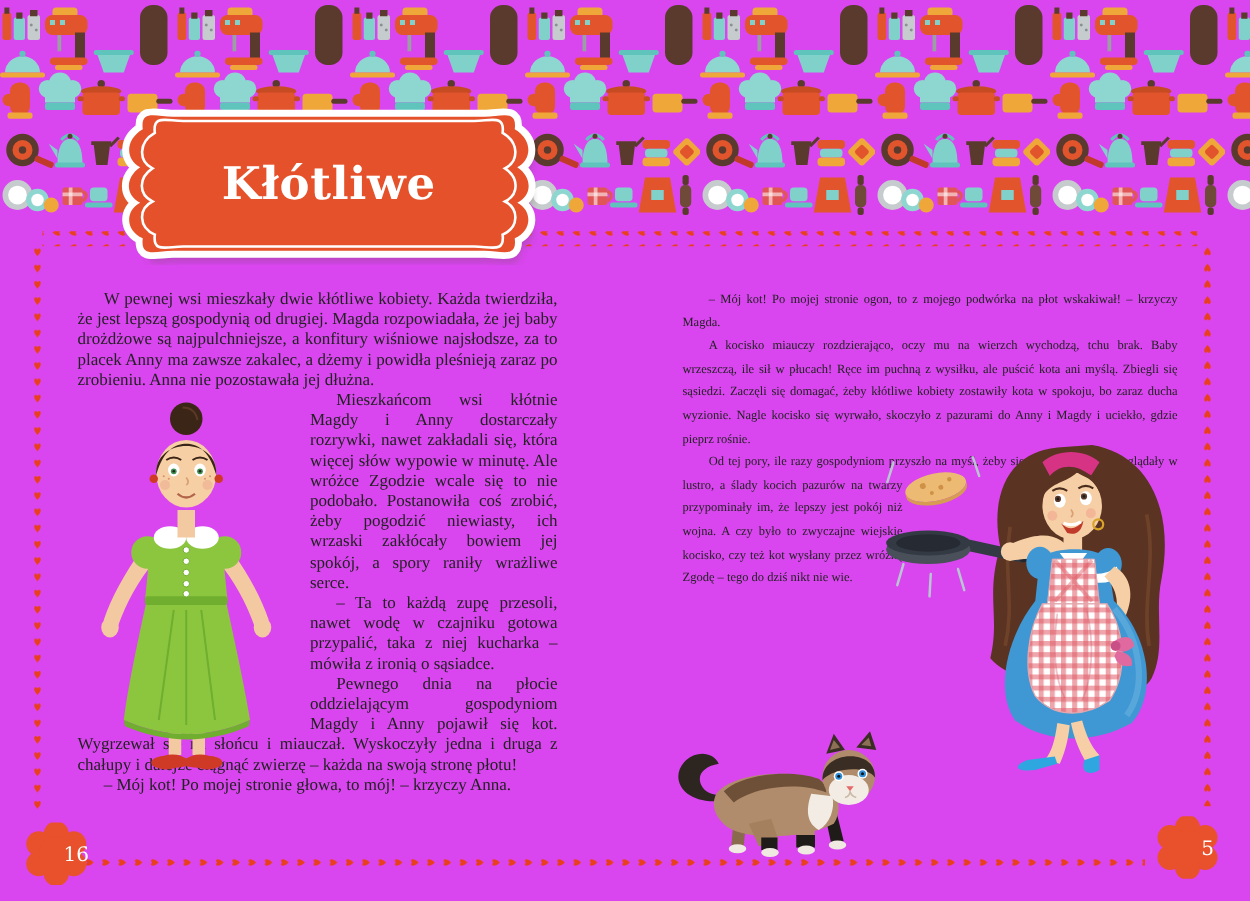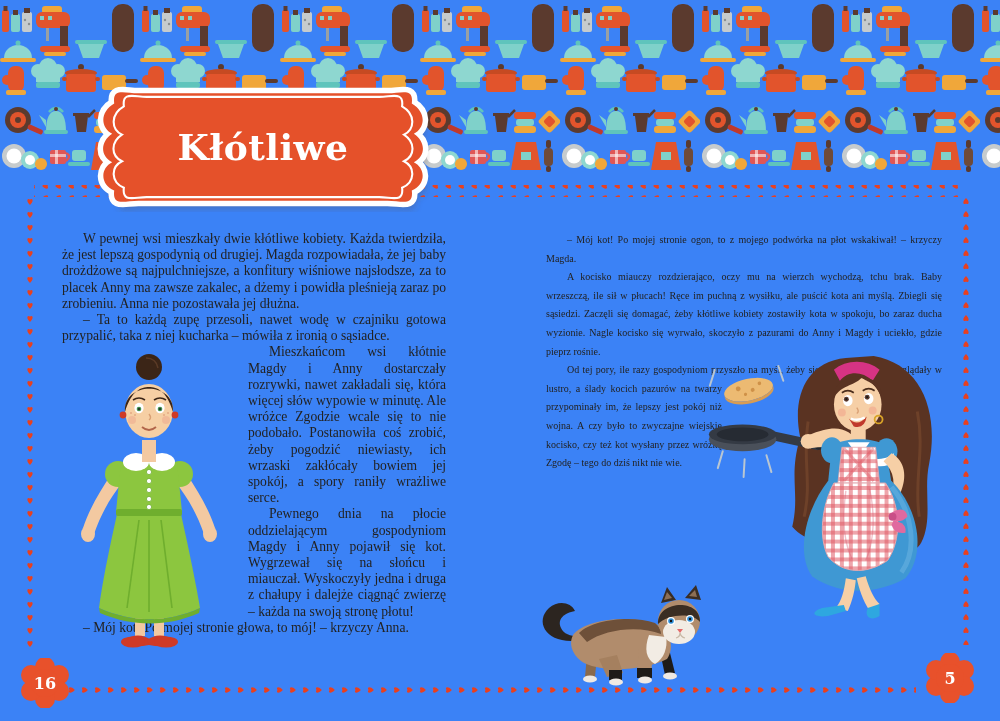--- a/index.html
+++ b/index.html
@@ -1,16 +1,16 @@
 <!DOCTYPE html>
 <html lang="pl"><head>
 <meta charset="utf-8">
 <style>
   html,body{margin:0;padding:0;background:#fff;}
-  .spread{position:relative;width:1000px;height:721px;background:#3b82f6;overflow:hidden;
+  .spread{position:relative;width:1000px;height:721px;background:#d946ef;overflow:hidden;
           font-family:"Liberation Serif", serif;}
 
   
   .pattern-strip{position:absolute;left:0;top:0;width:1000px;height:172px;}
 
   
   .title-badge{position:absolute;left:96px;top:82px;width:334px;height:130px;}
   .title-badge .plaque{position:absolute;left:0;top:0;width:100%;height:100%;}
   .title-badge .title-text{position:absolute;left:0;top:0;width:100%;height:100%;
       display:flex;flex-direction:column;align-items:center;justify-content:center;
@@ -31,23 +31,23 @@
   .float-left-ill svg{position:absolute;left:6px;top:4px;}
   .float-right-ill{float:right;width:218px;height:152px;position:relative;margin:0 -6px 0 8px;}
   .float-right-ill svg{position:absolute;left:-34px;top:-28px;}
 
   .cat-ill{position:absolute;left:533px;top:585px;width:178px;height:104px;}
 
   
   .flower-badge{position:absolute;width:50px;height:50px;}
   .flower-badge.left{left:20px;top:658px;}
   .flower-badge.right{left:925px;top:653px;}
-  .flower-badge .num{position:absolute;left:0;top:0;width:100%;height:100%;
+  .flower-badge .num{position:absolute;left:16px;top:0;width:100%;height:100%;
       display:flex;align-items:center;justify-content:center;color:#fff;
-      font-family:"DejaVu Serif", serif;font-weight:bold;font-size:16px;}
+      font-family:"DejaVu Serif", serif;font-weight:normal;font-size:16px;}
 </style>
 </head>
 <body>
 
 <div class="spread">
 
   <div class="pattern-strip">
     <svg width="1000" height="172">
       <defs>
         <pattern id="kp" width="140" height="172" patternUnits="userSpaceOnUse">
@@ -182,21 +182,20 @@
         <path d="M42 10 L288 10 C302 10 314 4 312 20 C326 28 326 44 314 50 C326 58 326 72 314 78 C326 84 326 100 312 106 C314 122 302 116 288 116 L42 116 C28 116 16 122 18 106 C4 100 4 84 16 78 C4 72 4 58 16 50 C4 44 4 28 18 20 C16 4 28 10 42 10 Z" transform="translate(10.7,4.1) scale(0.935)" fill="none" stroke="#fff" stroke-width="2.2"></path>
       </g>
     </svg>
     <div class="title-text">
       <span>Kłótliwe</span>
     </div>
   </div>
 
   <div class="page-text left-col">
     <p>W pewnej wsi mieszkały dwie kłótliwe kobiety. Każda twierdziła, że jest lepszą gospodynią od drugiej. Magda rozpowiadała, że jej baby drożdżowe są najpulchniejsze, a konfitury wiśniowe najsłodsze, za to placek Anny ma zawsze zakalec, a dżemy i powidła pleśnieją zaraz po zrobieniu. Anna nie pozostawała jej dłużna.</p>
-    <p>– Ta to każdą zupę przesoli, nawet wodę w czajniku gotowa przypalić, taka z niej kucharka – mówiła z ironią o sąsiadce.</p>
     <p><span class="float-left-ill">
           <svg width="162" height="298" viewBox="0 0 160 298">
 
         <path d="M44 122 C30 142 20 160 14 178 L25 184 C32 164 42 146 54 132 Z" fill="#f3c9a1"></path>
         <path d="M116 122 C130 142 140 160 146 178 L135 184 C128 164 118 146 106 132 Z" fill="#f3c9a1"></path>
         <ellipse cx="19" cy="184" rx="7" ry="8" fill="#f3c9a1"></ellipse>
         <ellipse cx="141" cy="184" rx="7" ry="8" fill="#f3c9a1"></ellipse>
 
         <rect x="66" y="258" width="10" height="28" fill="#f3c9a1"></rect>
         <rect x="85" y="258" width="10" height="28" fill="#f3c9a1"></rect>
@@ -246,20 +245,21 @@
         <path d="M80 64 Q83 68 80 70" stroke="#d9a074" stroke-width="1.4" fill="none"></path>
         <path d="M73 77 Q80 83 87 77" stroke="#b2654a" stroke-width="1.8" fill="none"></path>
         <circle cx="63" cy="70" r="4" fill="#eda98e" opacity=".55"></circle>
         <circle cx="97" cy="70" r="4" fill="#eda98e" opacity=".55"></circle>
         <circle cx="62" cy="63" r=".8" fill="#d98f6f"></circle>
             <circle cx="66" cy="65" r=".8" fill="#d98f6f"></circle>
         <circle cx="95" cy="65" r=".8" fill="#d98f6f"></circle>
             <circle cx="99" cy="63" r=".8" fill="#d98f6f"></circle>
       </svg>
         </span><span>Mieszkańcom wsi kłótnie Magdy i Anny dostarczały rozrywki, nawet zakładali się, która więcej słów wypowie w minutę. Ale wróżce Zgodzie wcale się to nie podobało. Postanowiła coś zrobić, żeby pogodzić niewiasty, ich wrzaski zakłócały bowiem jej spokój, a spory raniły wrażliwe serce.</span></p>
+    <p>– Ta to każdą zupę przesoli, nawet wodę w czajniku gotowa przypalić, taka z niej kucharka – mówiła z ironią o sąsiadce.</p>
     <p>Pewnego dnia na płocie oddzielającym gospodyniom Magdy i Anny pojawił się kot. Wygrzewał się na słońcu i miauczał. Wyskoczyły jedna i druga z chałupy i dalejże ciągnąć zwierzę – każda na swoją stronę płotu!</p>
     <p>– Mój kot! Po mojej stronie głowa, to mój! – krzyczy Anna.</p>
   </div>
 
   <div class="page-text right-col">
     <p>– Mój kot! Po mojej stronie ogon, to z mojego podwórka na płot wskakiwał! – krzyczy Magda.</p>
     <p>A kocisko miauczy rozdzierająco, oczy mu na wierzch wychodzą, tchu brak. Baby wrzeszczą, ile sił w płucach! Ręce im puchną z wysiłku, ale puścić kota ani myślą. Zbiegli się sąsiedzi. Zaczęli się domagać, żeby kłótliwe kobiety zostawiły kota w spokoju, bo zaraz ducha wyzionie. Nagle kocisko się wyrwało, skoczyło z pazurami do Anny i Magdy i uciekło, gdzie pieprz rośnie.</p>
     <p><span>Od tej pory, ile razy gospodyniom przyszło na myśl, żeby się o coś pokłócić, spoglądały w lustro, a ślady kocich pazurów na twarzy </span><span class="float-right-ill">
           <svg width="258" height="268" viewBox="0 0 258 270">
         <defs>

